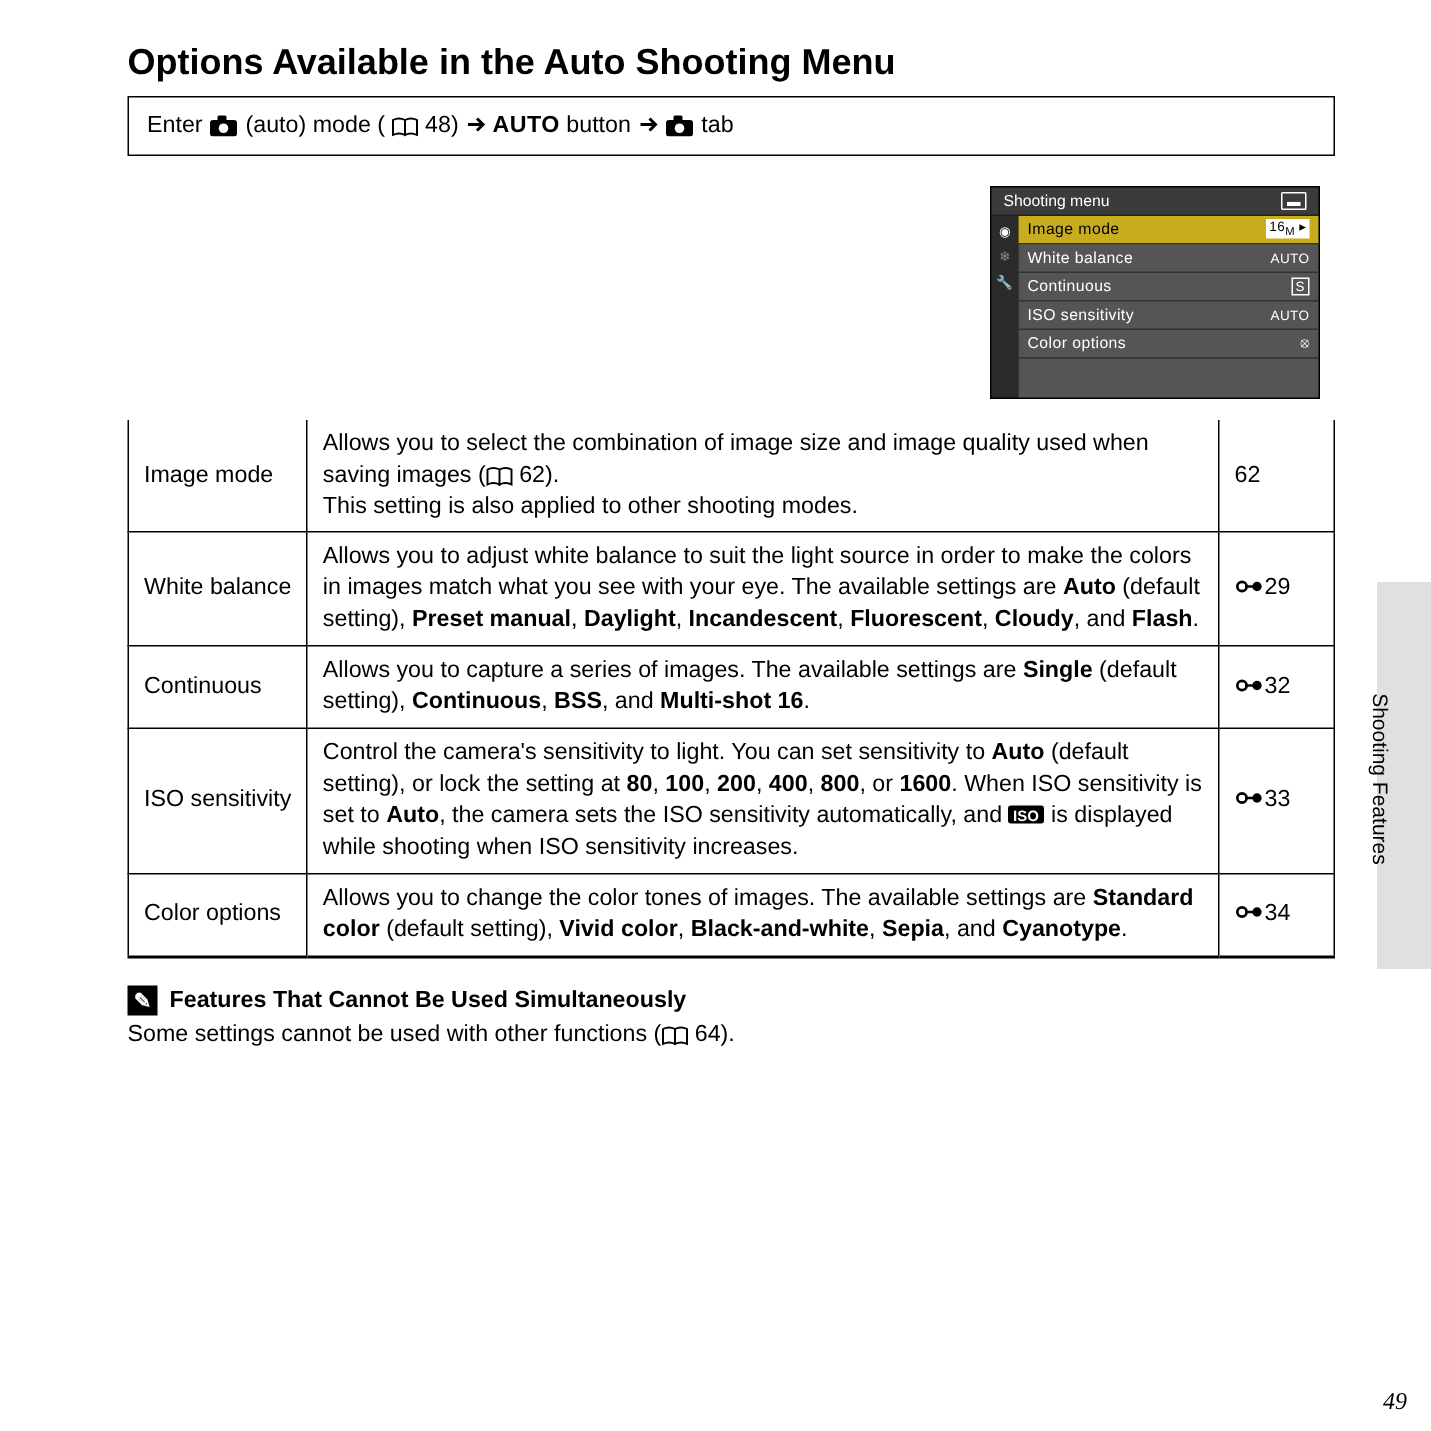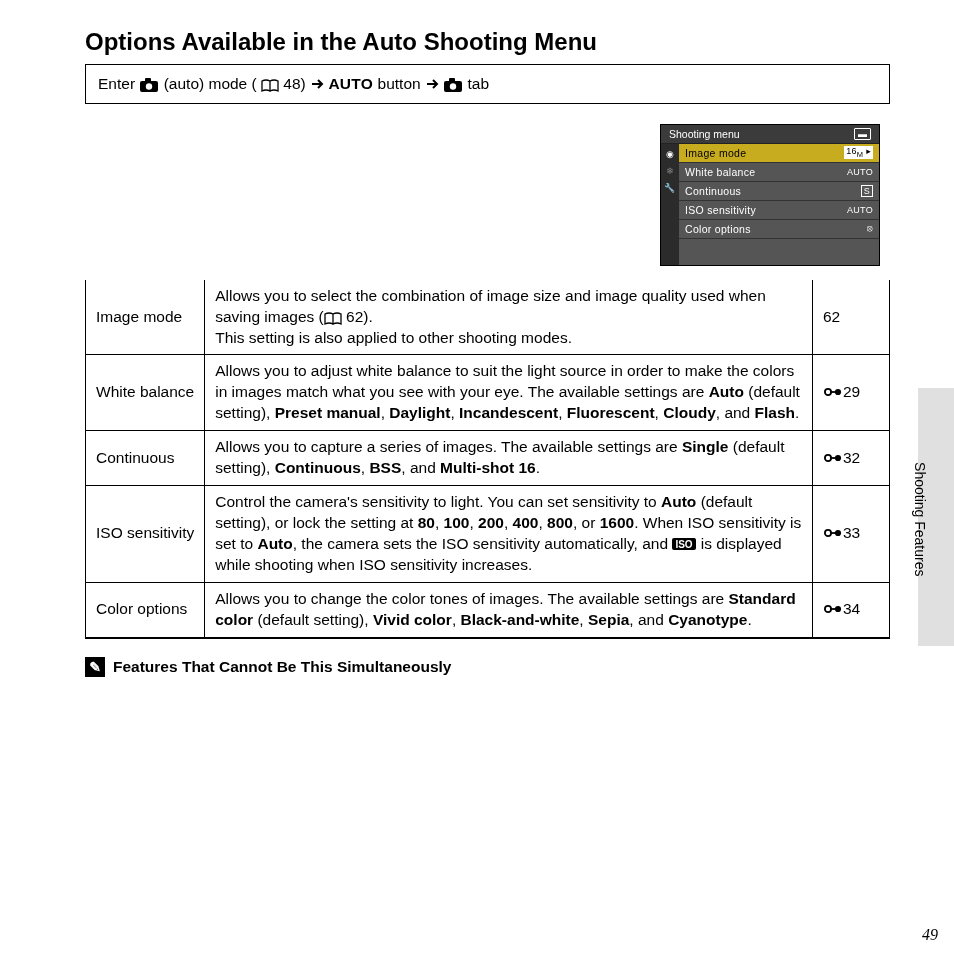--- a/index.html
+++ b/index.html
@@ -311,20 +311,25 @@
       </td>
       <td class="ref"><svg class="i" width="20" height="16">
               <use href="#extref"></use>
             </svg><span>34</span></td>
     </tr>
   </tbody>
     </table>
 
   <div class="note-head">
     <span class="pencil">✎</span>
-    <span>Features That Cannot Be This Simultaneously</span>
+    <span>Features That Cannot Be Used Simultaneously</span>
   </div>
+  <p class="note-body">
+    <span>Some settings cannot be used with other functions (</span><svg class="i" width="18" height="14">
+        <use href="#book"></use>
+      </svg><span> 64).</span>
+  </p>
 </div>
 
 <div class="sidebar-tab">
   <span>Shooting Features</span>
 </div>
 <div class="pagenum">49</div>
 
 </body></html>

